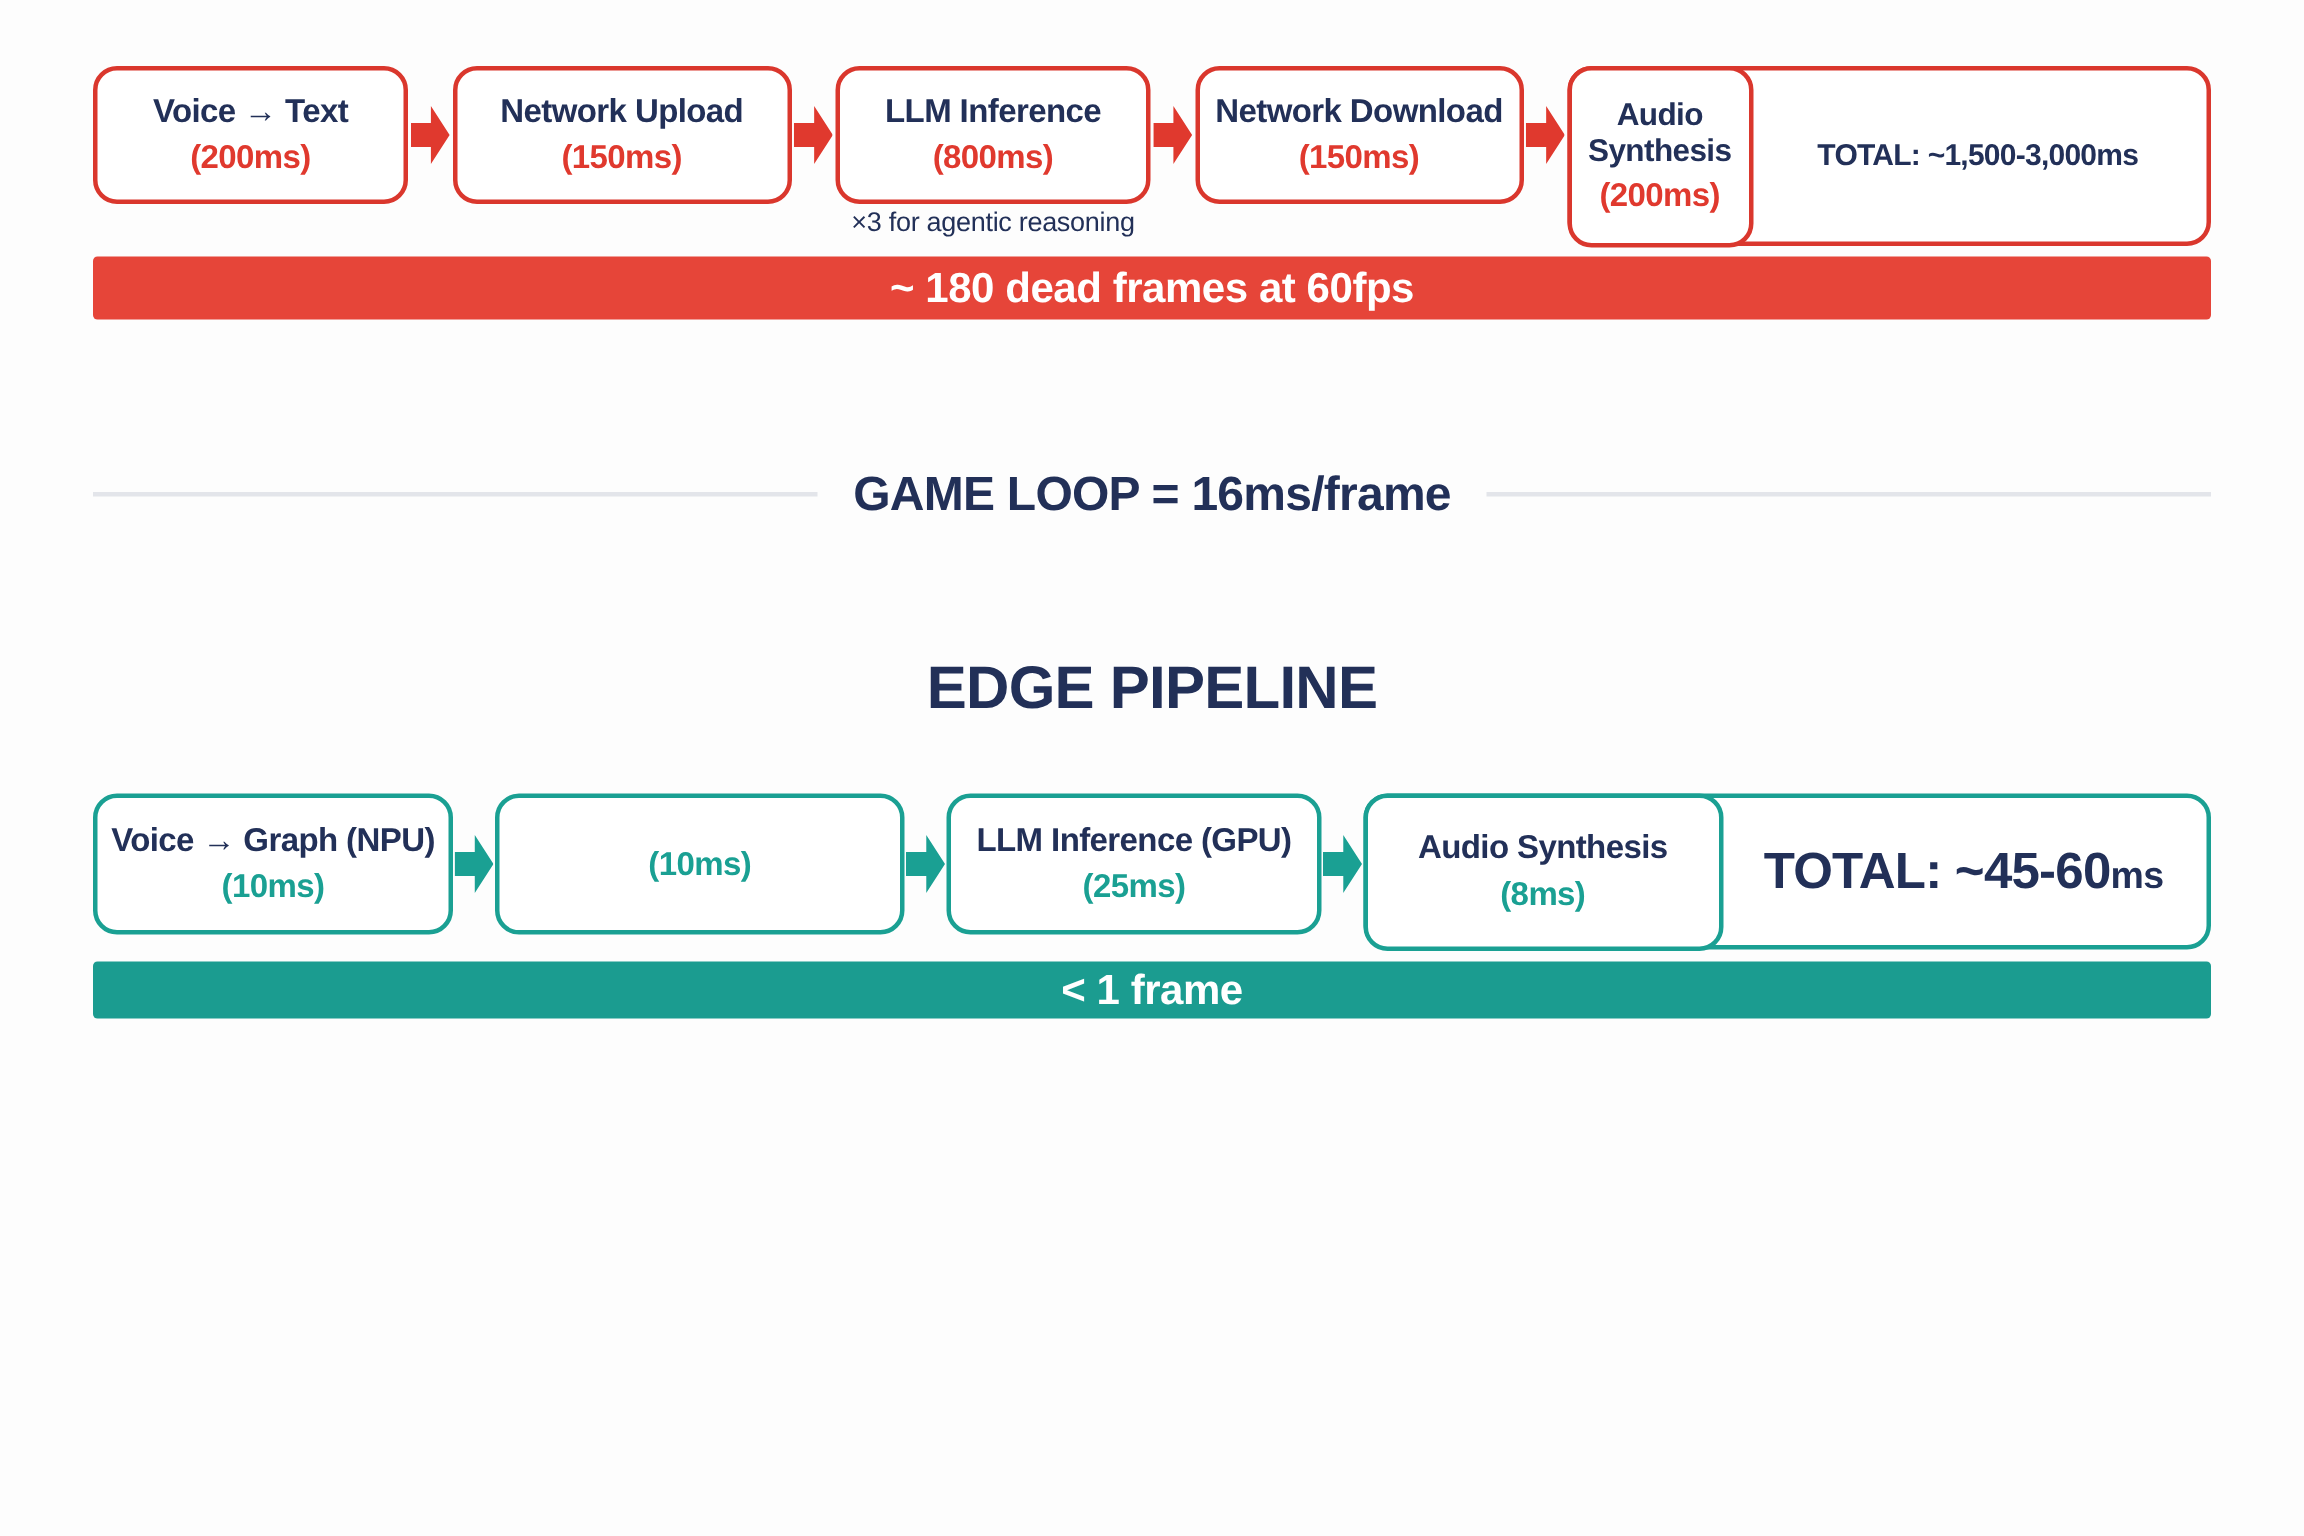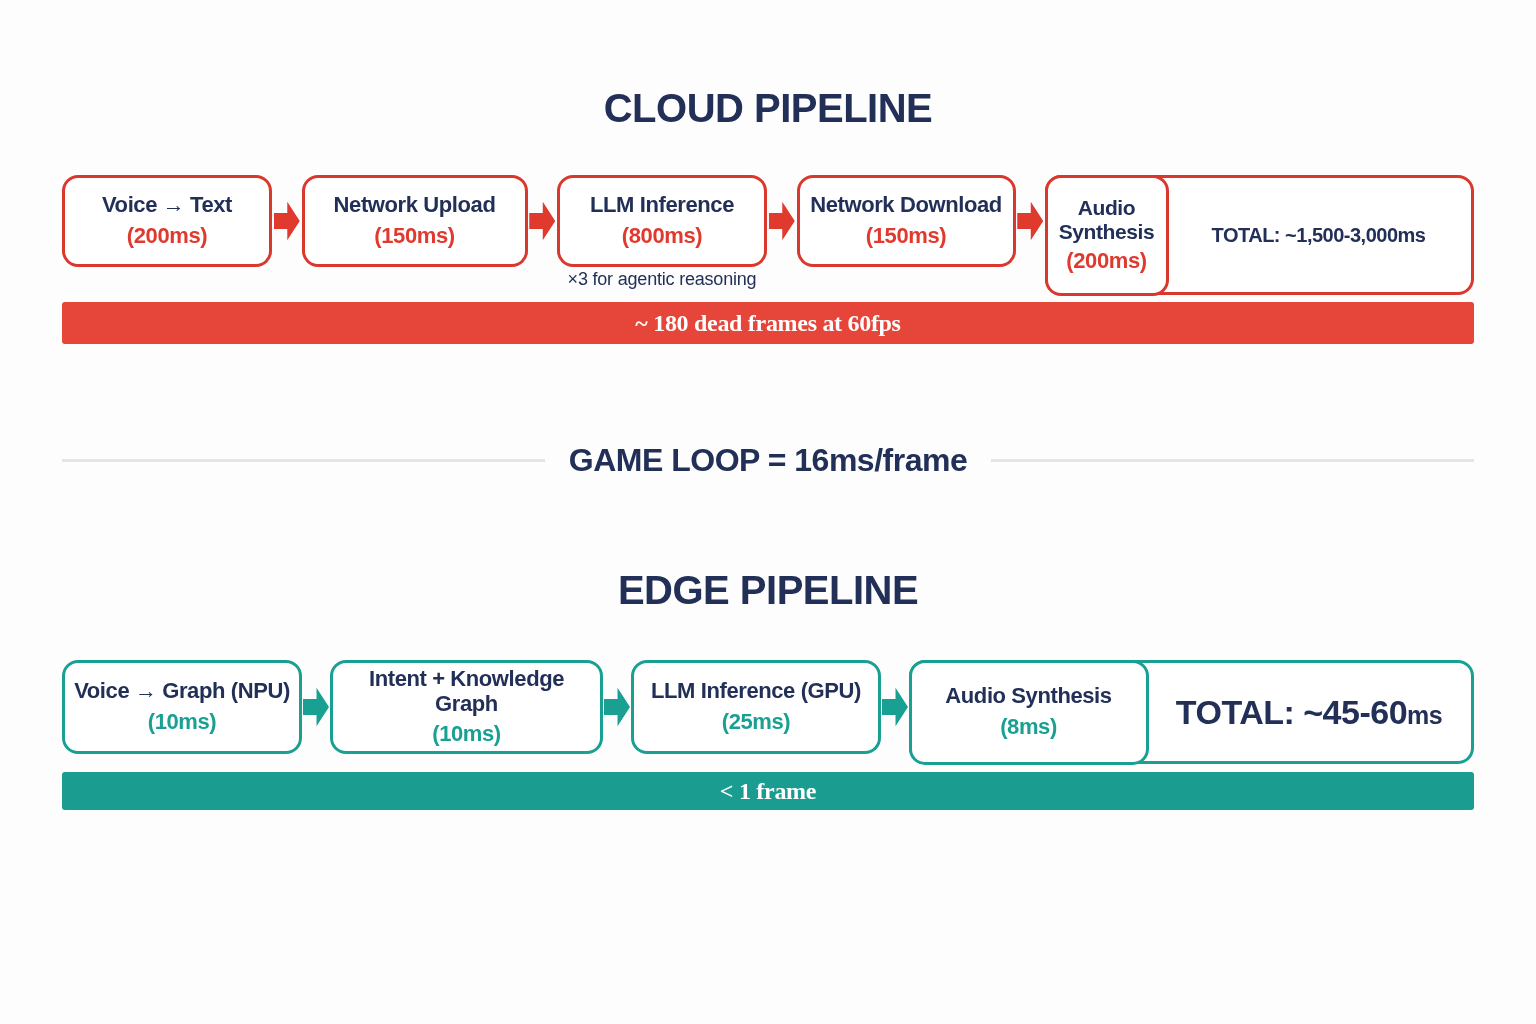--- a/index.html
+++ b/index.html
@@ -120,27 +120,26 @@
   .total-edge .total-unit { font-size: 25px; letter-spacing: -0.5px; }
   .total-edge { padding-left: 235px; }
 
   .banner {
     margin: 0 62px;
     width: 1412px;
     box-sizing: border-box;
     border-radius: 3px;
     color: #ffffff;
     font-weight: 700;
-    font-size: 24px;
+    font-size: 28px;
     letter-spacing: -0.3px;
     text-align: center;
     display: flex;
     align-items: center;
     justify-content: center;
-    font-family: Liberation Serif, serif;
   }
   .banner-red  { margin-top: 7px; height: 42px; background: #e64539; }
   .banner-teal { margin-top: 8px; height: 38px; background: #1b9c90; }
 
   .divider {
     margin: 98px 62px 0 62px;
     width: 1412px;
     display: flex;
     align-items: center;
   }
@@ -156,21 +155,20 @@
     letter-spacing: -0.5px;
     color: #223058;
     white-space: nowrap;
   }
 </style>
 </head>
 <body>
 
 <div class="canvas">
 
-  <h1 class="section-title title-cloud">CLOUD PIPELINE</h1>
 
   <div class="pipeline-row row-cloud">
 
     <div class="step red-border cloud-h" style="width:210px">
       <span class="step-name">Voice → Text</span>
       <span class="step-time time-red">(200ms)</span>
     </div>
 
     <div class="block-arrow arrow-red"></div>
 
@@ -220,21 +218,20 @@
   <div class="pipeline-row row-edge">
 
     <div class="step teal-border edge-h" style="width:240px">
       <span class="step-name">Voice → Graph (NPU)</span>
       <span class="step-time time-teal">(10ms)</span>
     </div>
 
     <div class="block-arrow arrow-teal"></div>
 
     <div class="step teal-border edge-h" style="width:273px">
-      <span class="step-name">Intent + Knowledge Graph</span>
       <span class="step-time time-teal">(10ms)</span>
     </div>
 
     <div class="block-arrow arrow-teal"></div>
 
     <div class="step teal-border edge-h" style="width:250px">
       <span class="step-name">LLM Inference (GPU)</span>
       <span class="step-time time-teal">(25ms)</span>
     </div>
 

